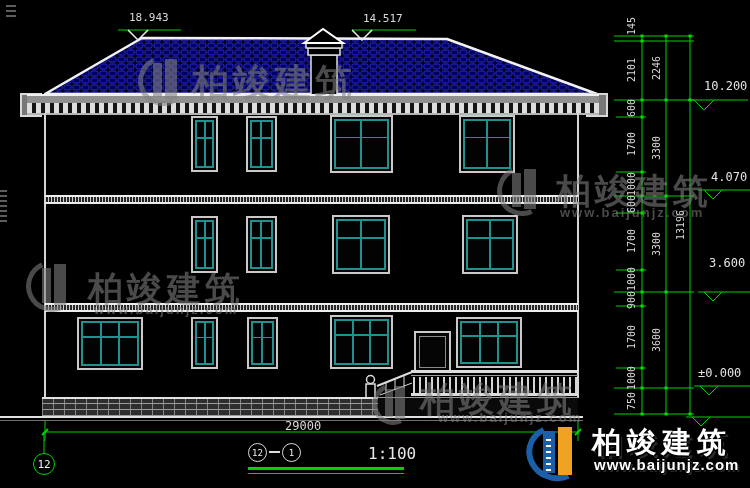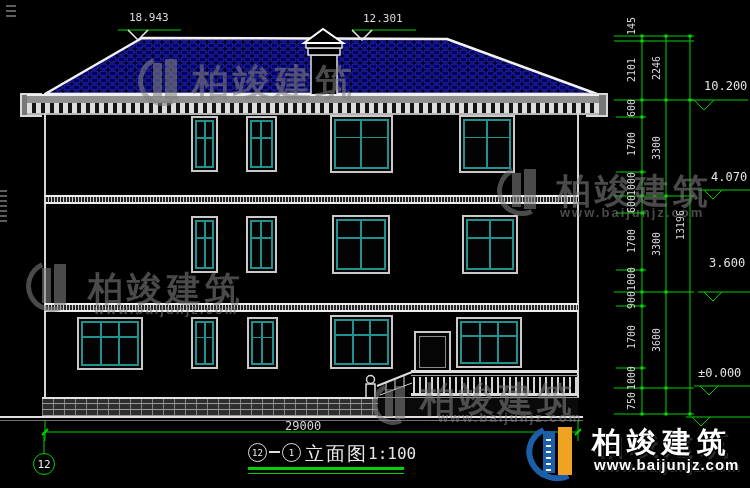--- a/index.html
+++ b/index.html
@@ -271,21 +271,21 @@
 
   <div class="wm wm-icon" style="left:372px;top:383px;width:42px;height:42px">
     <div class="swoosh"></div>
       <div class="bld1" style="left:13px;top:6px;width:8px;height:28px"></div>
       <div class="bld2" style="left:23px;top:3px;width:10px;height:33px"></div>
   </div>
   <div class="wm wm-brand abs" style="left:420px;top:376px;font-size:35px">柏竣建筑</div>
   <div class="wm wm-url abs" style="left:438px;top:410px">www.baijunjz.com</div>
 
   <div class="dimtext" style="left:129px;top:11px">18.943</div>
-  <div class="dimtext" style="left:363px;top:12px">12.301</div>
+  <div class="dimtext" style="left:363px;top:12px">14.517</div>
 
   <div class="vtext" style="left:631px;top:26px">145</div>
   <div class="vtext" style="left:631px;top:70px">2101</div>
   <div class="vtext" style="left:631px;top:108px">600</div>
   <div class="vtext" style="left:631px;top:144px">1700</div>
   <div class="vtext" style="left:631px;top:184px">1000</div>
   <div class="vtext" style="left:631px;top:204px">600</div>
   <div class="vtext" style="left:631px;top:241px">1700</div>
   <div class="vtext" style="left:631px;top:279px">1000</div>
   <div class="vtext" style="left:631px;top:300px">900</div>
@@ -305,21 +305,20 @@
   <div class="lvl" style="left:709px;top:256px">3.600</div>
   <div class="lvl" style="left:698px;top:366px">±0.000</div>
 
   <div class="dimtext" style="left:285px;top:419px;font-size:12px">29000</div>
 
   <div class="bubble axis-bubble" style="left:33px;top:453px">12</div>
 
   <div class="bubble title-bubble" style="left:248px;top:443px">12</div>
   <div class="abs" style="left:269px;top:451px;width:11px;height:1.5px;background:#dcdcdc"></div>
   <div class="bubble title-bubble" style="left:282px;top:443px">1</div>
-  <div class="title-text" style="left:305px;top:441px">立面图</div>
   <div class="title-scale" style="left:368px;top:444px">1:100</div>
   <div class="uline" style="left:248px;top:467px;width:156px;height:3px"></div>
   <div class="uline" style="left:248px;top:473px;width:156px;height:1px"></div>
 
   <div class="abs" style="left:524px;top:423px;width:64px;height:60px">
     <div class="swoosh" style="position:absolute;inset:2px;border-radius:50%;border:6px solid transparent;border-left-color:#1b5fa8;border-bottom-color:#1b5fa8;transform:rotate(20deg)"></div>
     <div style="position:absolute;left:19px;top:8px;width:12px;height:42px;background:#1b5fa8;background-image:repeating-linear-gradient(0deg,#fff 0 2px,transparent 2px 6px);background-size:5px 100%;background-repeat:no-repeat;background-position:3px 4px"></div>
     <div style="position:absolute;left:34px;top:4px;width:14px;height:48px;background:#f0a223"></div>
   </div>
   <div class="logo-brand" style="left:592px;top:423px">柏竣建筑</div>

